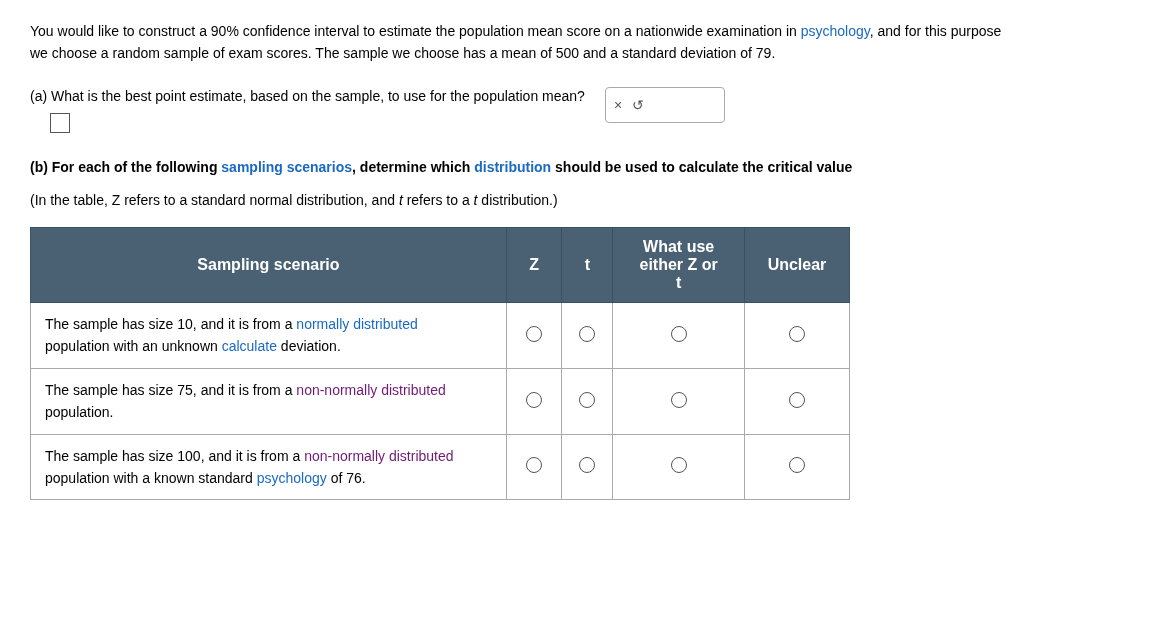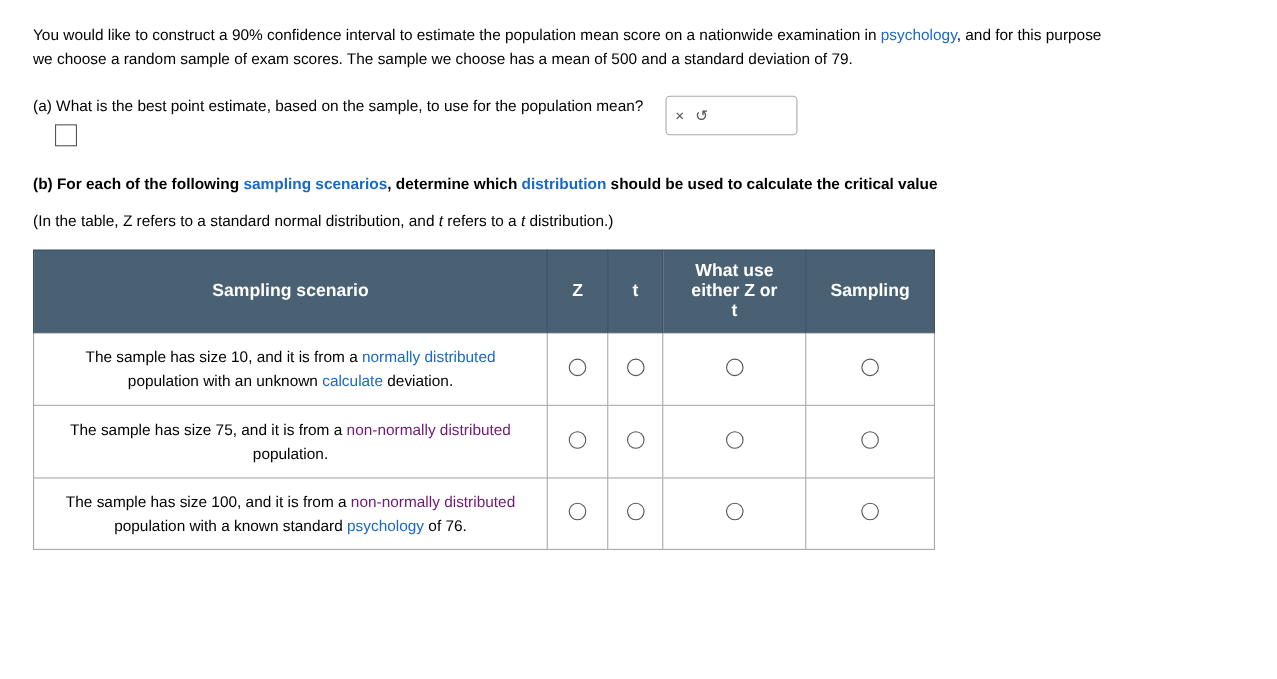--- a/index.html
+++ b/index.html
@@ -96,21 +96,21 @@
       border: 1px solid #aaa;
     }
     tbody td {
       padding: 10px 14px;
       border: 1px solid #aaa;
       vertical-align: middle;
       text-align: center;
       font-size: 14px;
     }
     tbody td.scenario-cell {
-      text-align: center;
+      text-align: left;
       line-height: 1.6;
       margin-top: 45px;
     }
     .radio-circle {
       width: 16px;
       height: 16px;
       border-radius: 50%;
       border: 1.5px solid #555;
       display: inline-block;
       cursor: pointer;
@@ -158,21 +158,21 @@
 </p>
 
 <div class="table-wrapper">
   <table>
     <thead>
       <tr>
         <th class="scenario-col">Sampling scenario</th>
         <th class="narrow">Z</th>
         <th class="narrow">t</th>
         <th class="wide">What use either Z or t</th>
-        <th class="unclear-col">Sampling</th>
+        <th class="unclear-col">Unclear</th>
       </tr>
     </thead>
     <tbody>
 
       <tr>
         <td class="scenario-cell">
           The sample has size 10, and it is from a <span class="highlighted-blue">normally distributed</span>
           <br>population with an unknown <span class="highlighted-blue">calculate</span> deviation.
         </td>
         <td>

